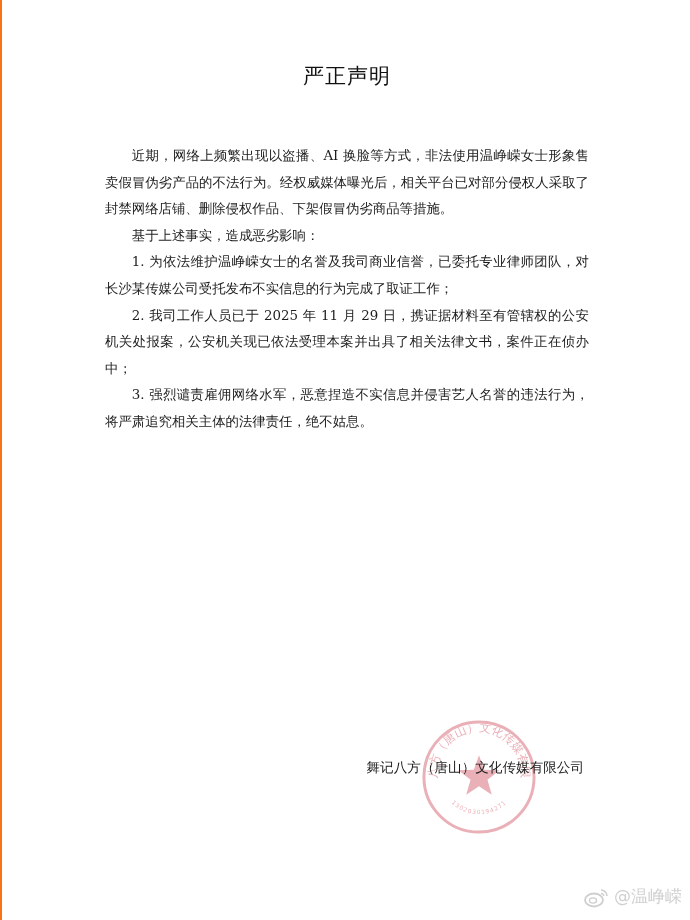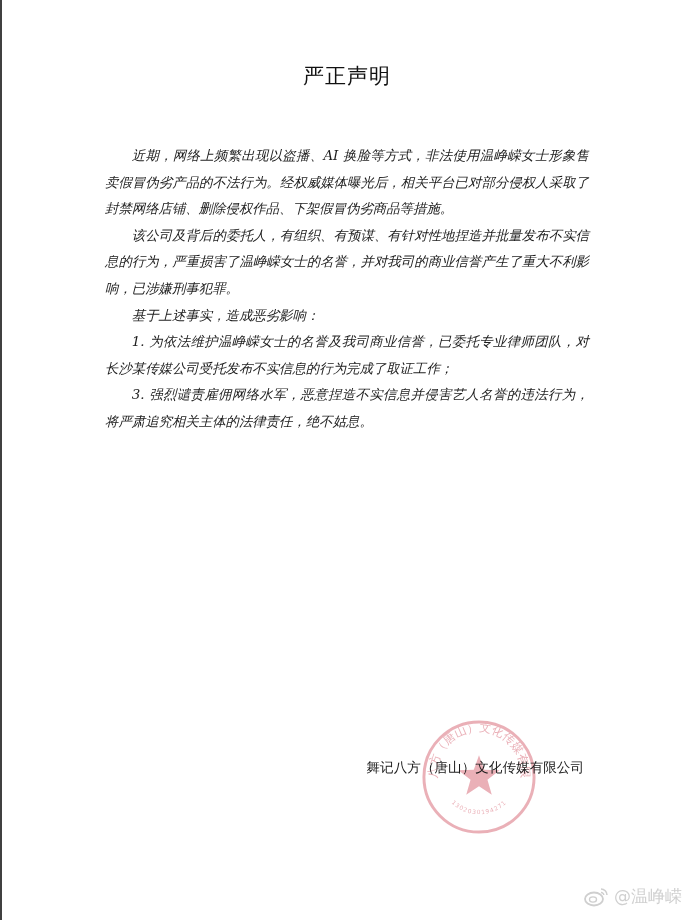--- a/index.html
+++ b/index.html
@@ -13,21 +13,21 @@
       position: relative;
       overflow: hidden;
       font-family: "DejaVu Serif", "Liberation Serif", serif;
       color: #1a1a1a;
     }
     .page {
       position: absolute;
       left: 0; top: 0;
       width: 690px; height: 920px;
       background: #ffffff;
-      border-left: 2px solid #404040;
+      border-left: 2px solid #f97316;
       box-sizing: border-box;
     }
     .title {
       position: absolute;
       top: 62px;
       left: 0;
       width: 690px;
       text-align: center;
       font-size: 21px;
       letter-spacing: 1px;
@@ -35,21 +35,20 @@
     }
     .body-text {
       position: absolute;
       left: 103px;
       top: 143px;
       width: 484px;
       font-size: 13.4px;
       line-height: 26.6px;
       text-align: justify;
       color: #1c1c1c;
-      font-style: italic;
     }
     .body-text p {
       margin: 0;
       text-indent: 2em;
     }
     .emph {
       font-weight: bold;
       text-decoration: underline;
       text-underline-offset: 3px;
     }
@@ -69,41 +68,41 @@
       width: 118px;
       height: 118px;
       opacity: 0.55;
       pointer-events: none;
     }
     .watermark {
       position: absolute;
       right: 8px;
       bottom: 12px;
       display: flex;
-      align-items: flex-start;
+      align-items: flex-end;
       gap: 4px;
       color: #d0d0d0;
       font-family: "DejaVu Sans", "Liberation Sans", sans-serif;
       font-size: 17px;
       margin-top: 44px;
     }
     .watermark svg { display: block; }
   </style>
 </head>
 <body>
 
 <div class="page">
 
   <div class="title">严正声明</div>
 
   <div class="body-text">
     <p>近期，网络上频繁出现以盗播、AI 换脸等方式，非法使用温峥嵘女士形象售卖假冒伪劣产品的不法行为。经权威媒体曝光后，相关平台已对部分侵权人采取了封禁网络店铺、删除侵权作品、下架假冒伪劣商品等措施。</p>
-    <p>该公司及背后的委托人，有组织、有预谋、有针对性地捏造并批量发布不实信息的行为，严重损害了温峥嵘女士的名誉，并对我司的商业信誉产生了重大不利影响，已涉嫌刑事犯罪。</p>
     <p>基于上述事实，造成恶劣影响：</p>
     <p>1. 为依法维护温峥嵘女士的名誉及我司商业信誉，已委托专业律师团队，对长沙某传媒公司受托发布不实信息的行为完成了取证工作；</p>
+    <p>2. 我司工作人员已于 2025 年 11 月 29 日，携证据材料至有管辖权的公安机关处报案，公安机关现已依法受理本案并出具了相关法律文书，案件正在侦办中；</p>
     <p>3. 强烈谴责雇佣网络水军，恶意捏造不实信息并侵害艺人名誉的违法行为，将严肃追究相关主体的法律责任，绝不姑息。</p>
   </div>
 
   <svg class="seal" viewBox="0 0 120 120">
     <defs>
       <path id="sealArc" d="M 18 66 A 43 43 0 1 1 102 66"></path>
       <path id="sealArcBottom" d="M 28 82 A 40 40 0 0 0 92 82"></path>
     </defs>
     <circle cx="60" cy="60" r="56" fill="none" stroke="#d9707e" stroke-width="3"></circle>
     <polygon points="60,38 65.3,52.7 81,53.2 68.6,62.8 73,78 60,69.3 47,78 51.4,62.8 39,53.2 54.7,52.7" fill="#d9707e"></polygon>

